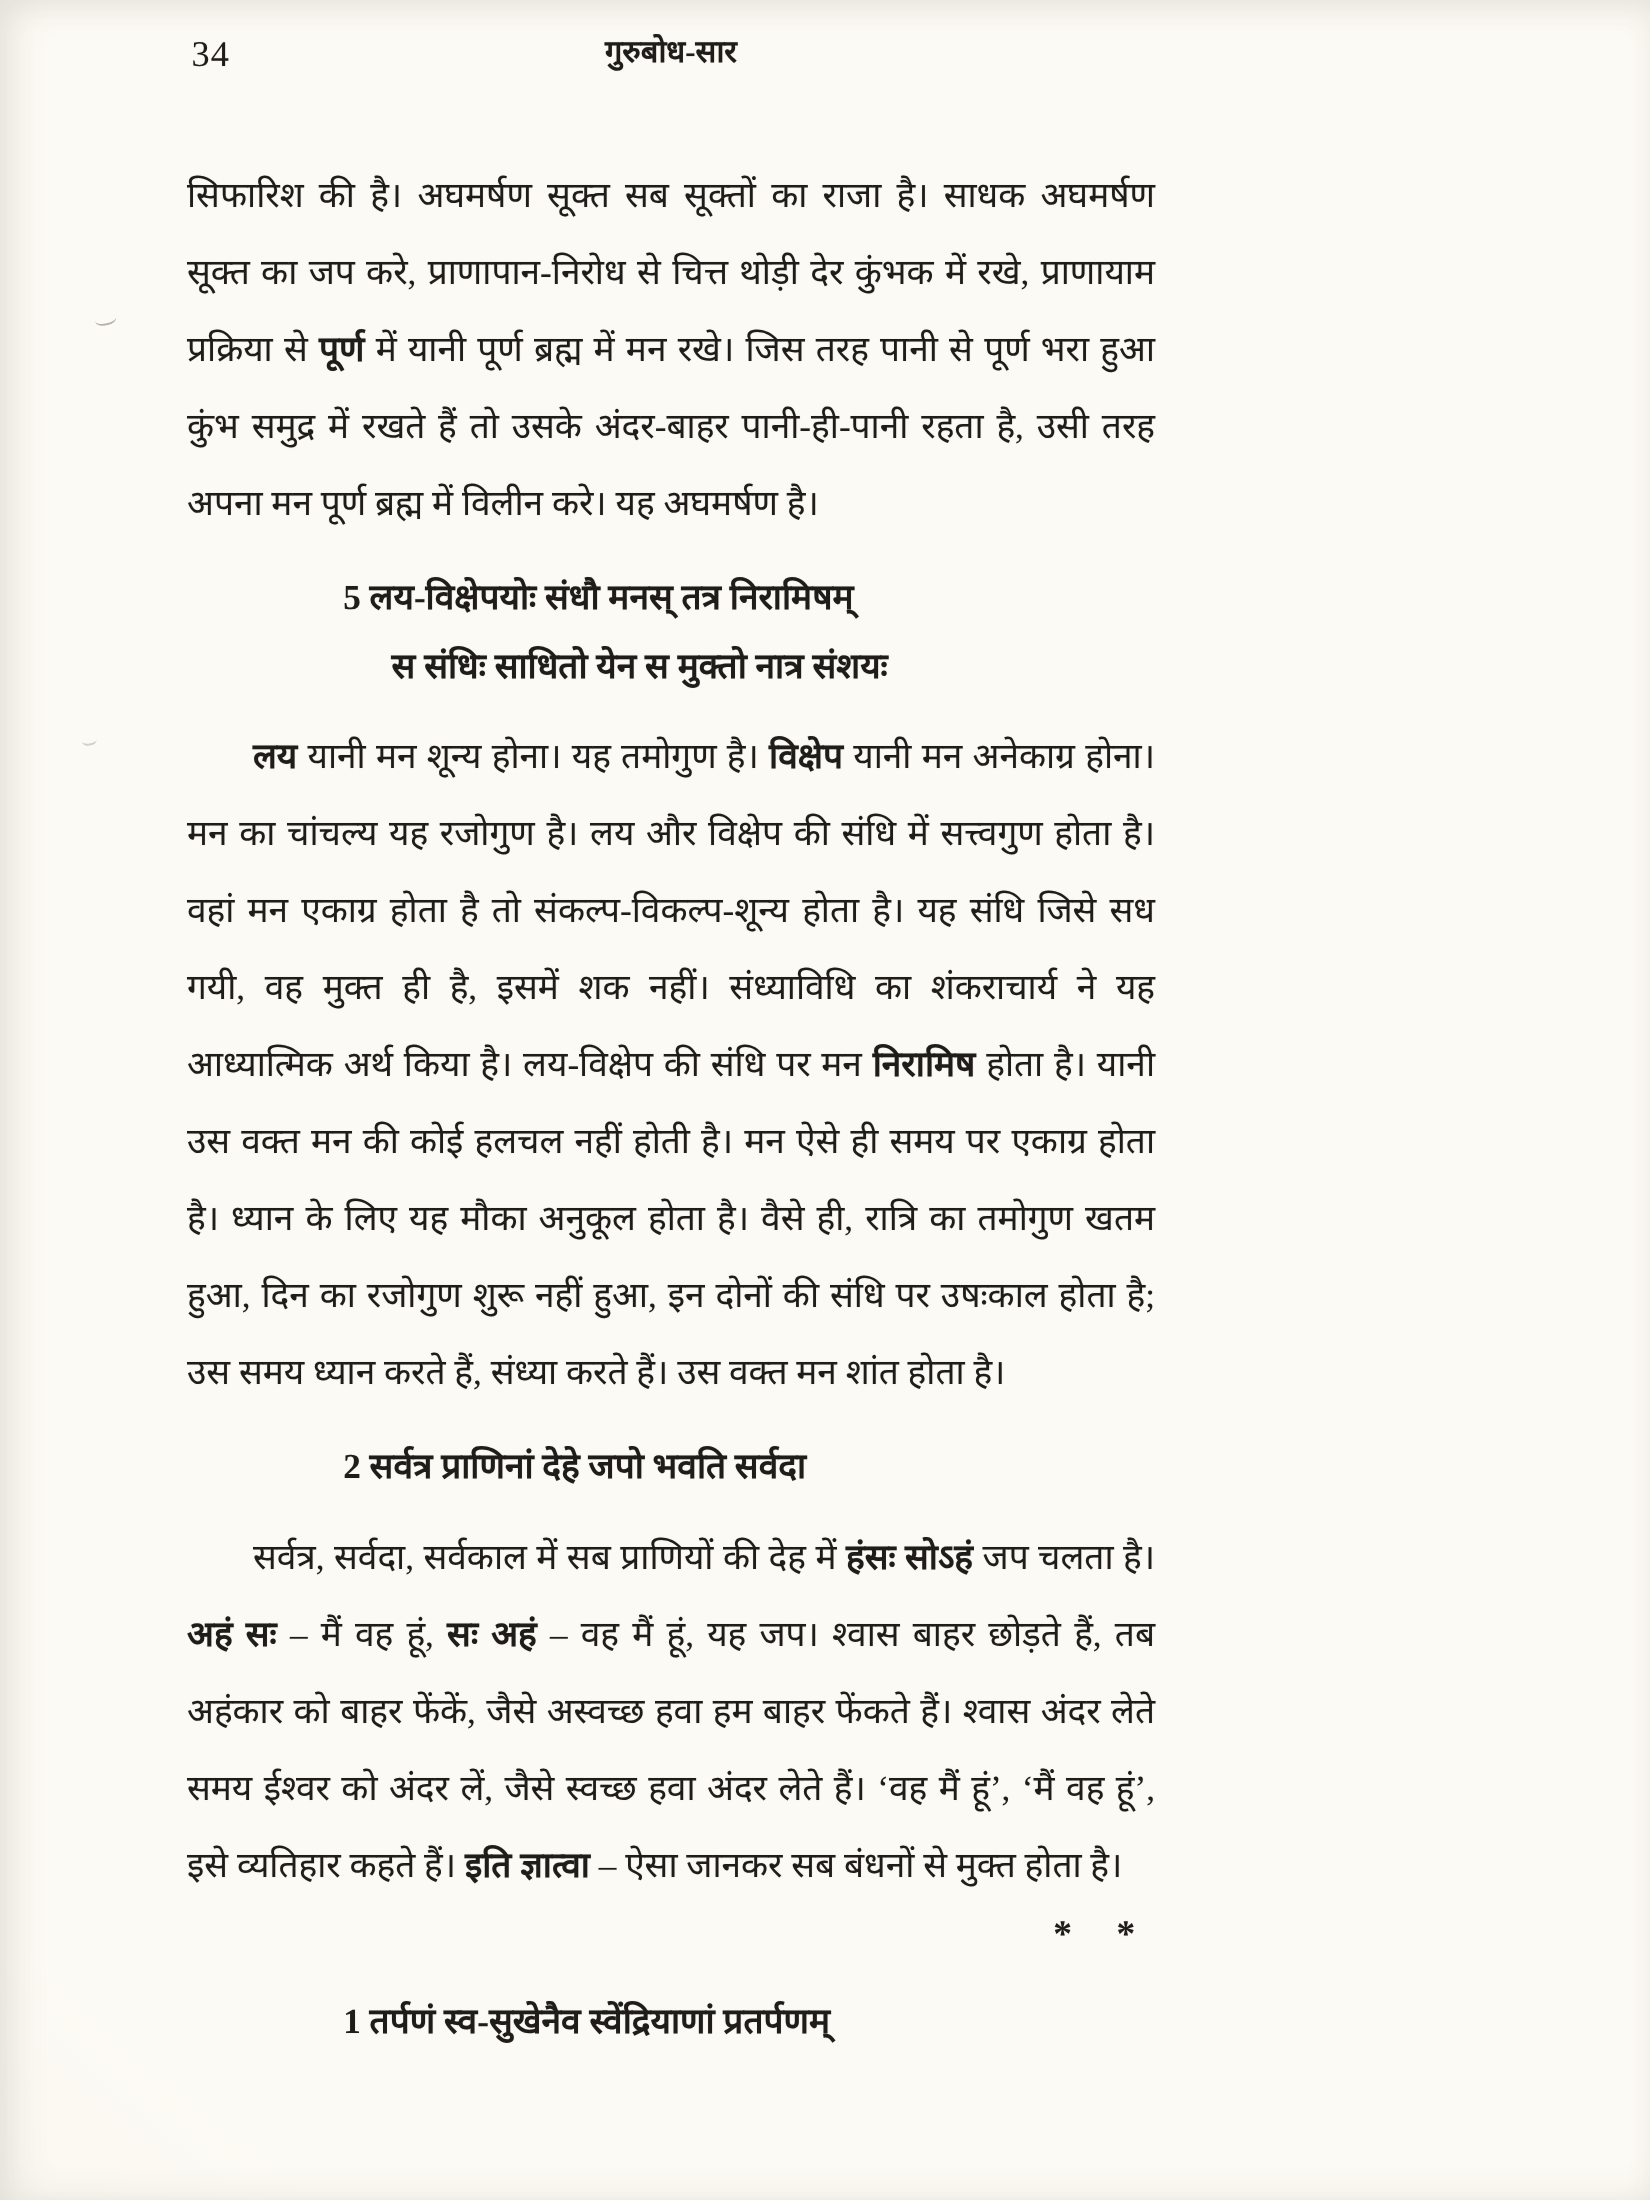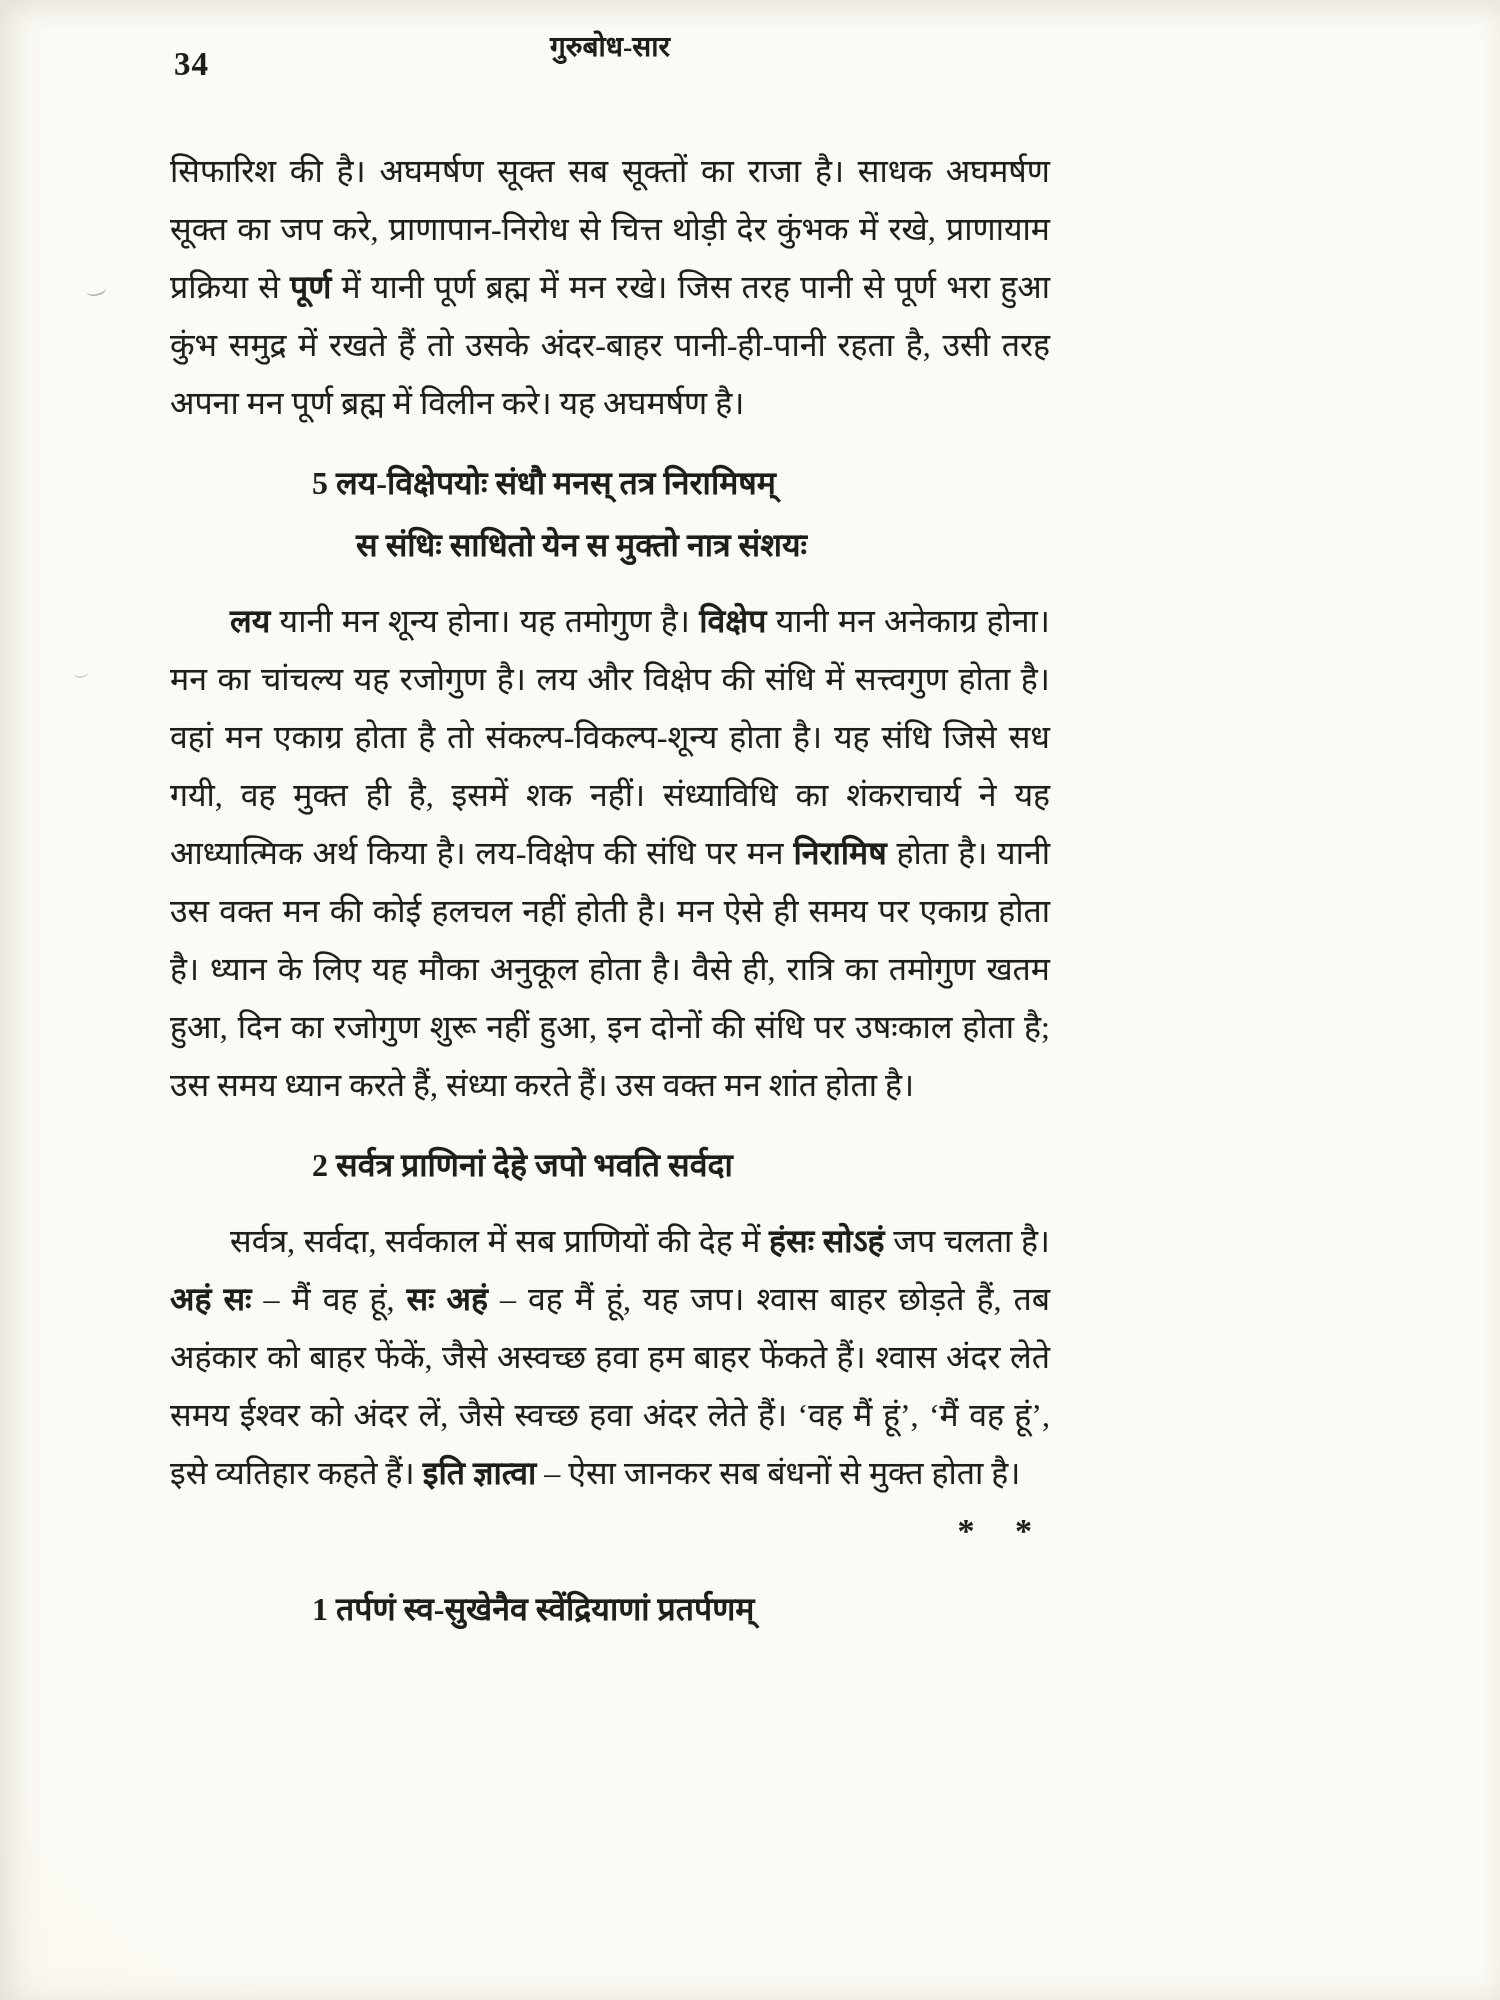--- a/index.html
+++ b/index.html
@@ -17,31 +17,31 @@
     text-shadow: 0 0 1px rgba(30,28,24,.22);
     box-shadow: inset 14px 0 34px rgba(90,82,66,.10), inset 0 10px 24px rgba(90,82,66,.06);
   }
   .text-column {
     position: absolute;
     left: 170px; top: 26px;
     width: 880px;
   }
   .page-header { position: relative; height: 56px; margin-bottom: 60px; }
   .page-number {
-    position: absolute; left: 4px; top: 20px;
-    font-size: 33px; font-weight: 700; letter-spacing: 1px;
+    position: absolute; left: 4px; top: 6px;
+    font-size: 33px; font-weight: 400; letter-spacing: 1px;
   }
   .page-title {
     display: block; text-align: center;
     font-size: 28px; font-weight: 700;
   }
   .para {
     margin: 0;
     font-size: 32px;
-    line-height: 58px;
+    line-height: 70px;
     text-align: justify;
     text-justify: inter-word;
   }
   .para.indent { text-indent: 60px; }
   .para .b, .b { font-weight: 700; }
   .verse {
     font-size: 32px; line-height: 62px; font-weight: 700;
     margin: 20px 0 16px 142px;
   }
   .verse-line.l2 { margin-left: 44px; }

